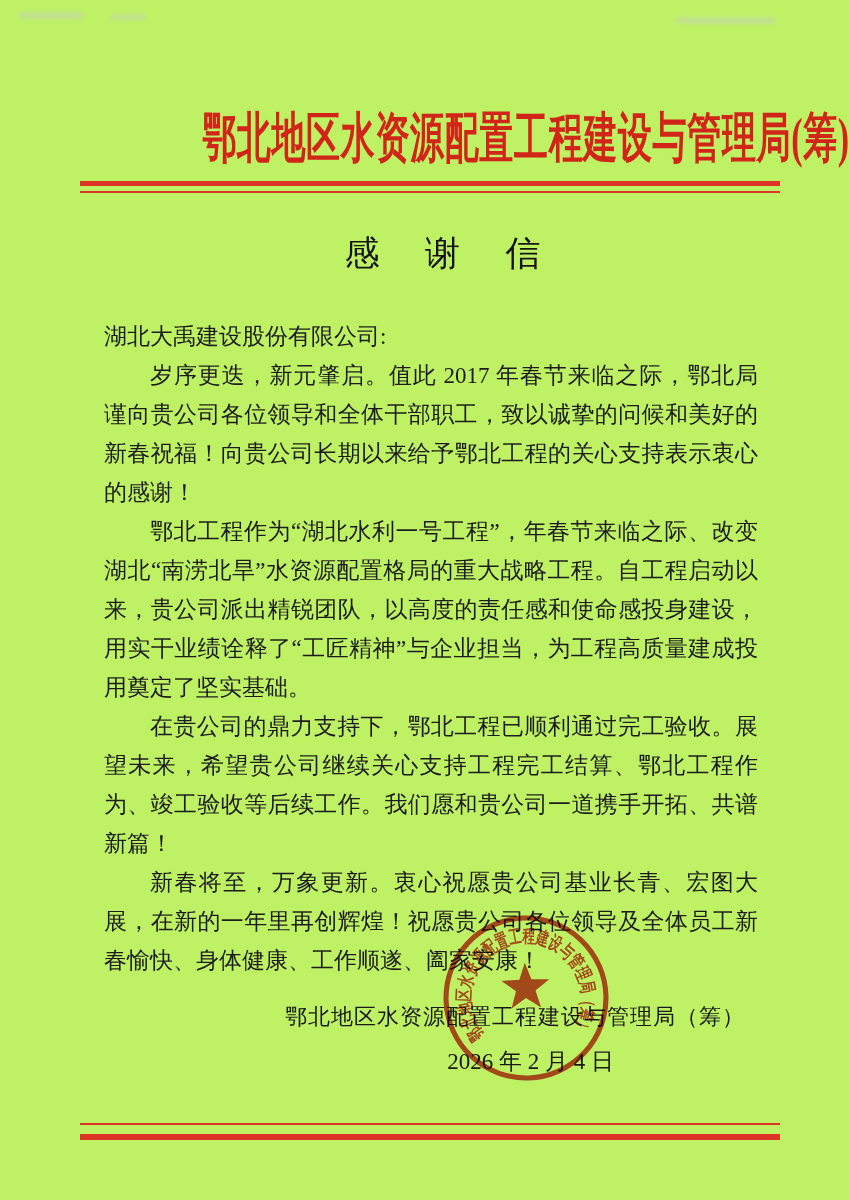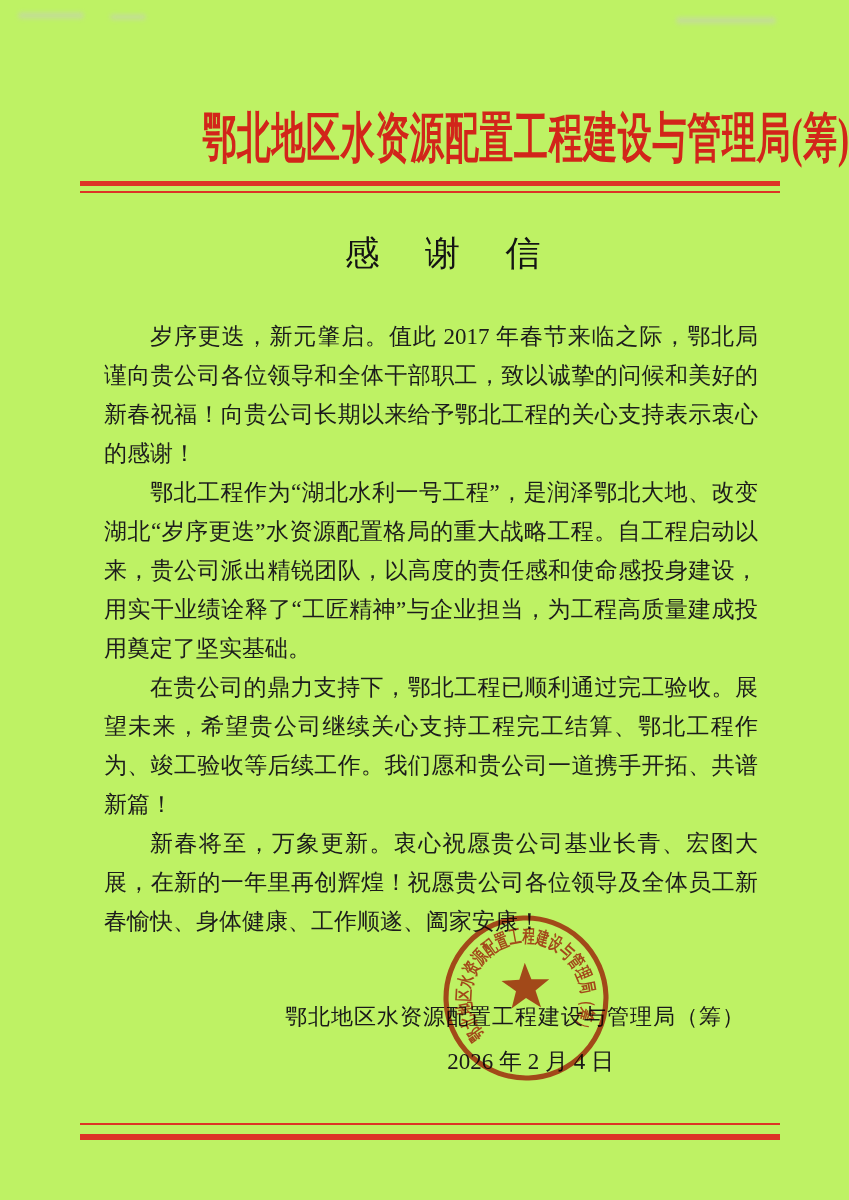--- a/index.html
+++ b/index.html
@@ -72,22 +72,23 @@
   <header class="letterhead">
     <span class="letterhead-text">鄂北地区水资源配置工程建设与管理局(筹)</span>
   </header>
 
   <div class="rule rule-top-thick"></div>
   <div class="rule rule-top-thin"></div>
 
   <h1 class="doc-title">感谢信</h1>
 
   <section class="letter-body">
+    <p class="salutation">湖北大禹建设股份有限公司:</p>
     <p class="para">岁序更迭，新元肇启。值此 2017 年春节来临之际，鄂北局谨向贵公司各位领导和全体干部职工，致以诚挚的问候和美好的新春祝福！向贵公司长期以来给予鄂北工程的关心支持表示衷心的感谢！</p>
-    <p class="para">鄂北工程作为“湖北水利一号工程”，是润泽鄂北大地、改变湖北“岁序更迭”水资源配置格局的重大战略工程。自工程启动以来，贵公司派出精锐团队，以高度的责任感和使命感投身建设，用实干业绩诠释了“工匠精神”与企业担当，为工程高质量建成投用奠定了坚实基础。</p>
+    <p class="para">鄂北工程作为“湖北水利一号工程”，年春节来临之际、改变湖北“南涝北旱”水资源配置格局的重大战略工程。自工程启动以来，贵公司派出精锐团队，以高度的责任感和使命感投身建设，用实干业绩诠释了“工匠精神”与企业担当，为工程高质量建成投用奠定了坚实基础。</p>
     <p class="para">在贵公司的鼎力支持下，鄂北工程已顺利通过完工验收。展望未来，希望贵公司继续关心支持工程完工结算、鄂北工程作为、竣工验收等后续工作。我们愿和贵公司一道携手开拓、共谱新篇！</p>
     <p class="para">新春将至，万象更新。衷心祝愿贵公司基业长青、宏图大展，在新的一年里再创辉煌！祝愿贵公司各位领导及全体员工新春愉快、身体健康、工作顺遂、阖家安康！</p>
   </section>
 
   <div class="signature">鄂北地区水资源配置工程建设与管理局（筹）</div>
 
   <div class="sign-date">2026 年 2 月 4 日</div>
 
   <svg class="seal" viewBox="0 0 200 200" xmlns="http://www.w3.org/2000/svg">
     <circle cx="100" cy="100" r="86" fill="none" stroke="currentColor" stroke-width="5.5"></circle>

